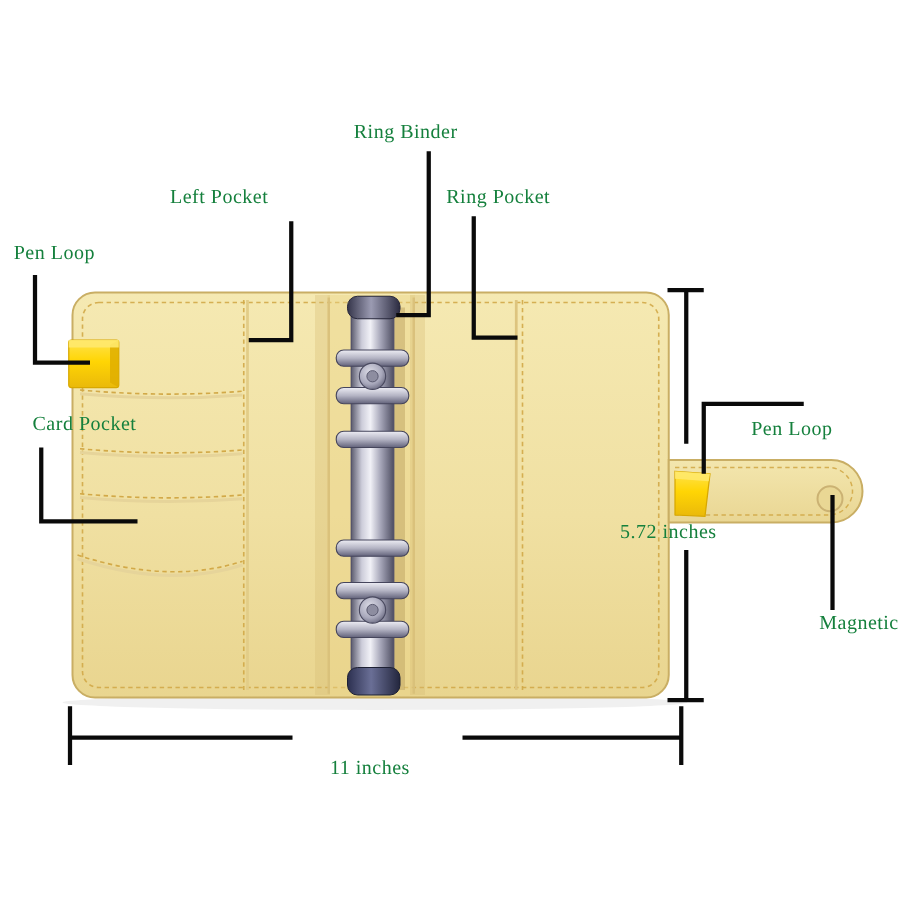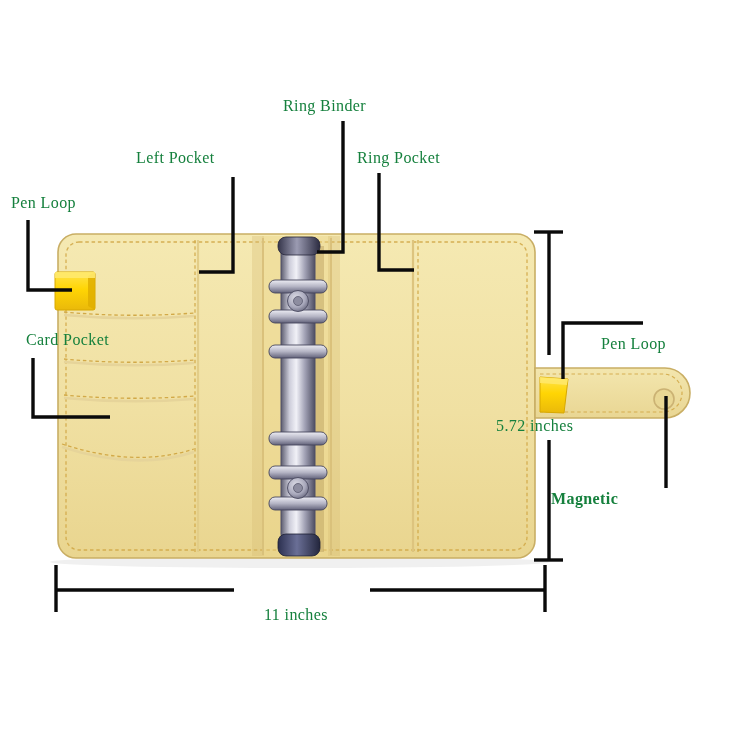--- a/index.html
+++ b/index.html
@@ -14,22 +14,21 @@
   .lbl{
     position:absolute;
     font-size:16px;
     line-height:26px;
     color:#15803d;
     white-space:nowrap;
     letter-spacing:.4px;
   }
   .lbl.block{
     white-space:normal;
-    text-align:left;
-    font-weight:bold;
+    text-align:right;
   }
   .lbl.block span{display:block;}
 </style>
 </head>
 <body>
 
 <div class="stage">
 
   <svg width="730" height="730" viewBox="0 0 730 730">
     <defs>

